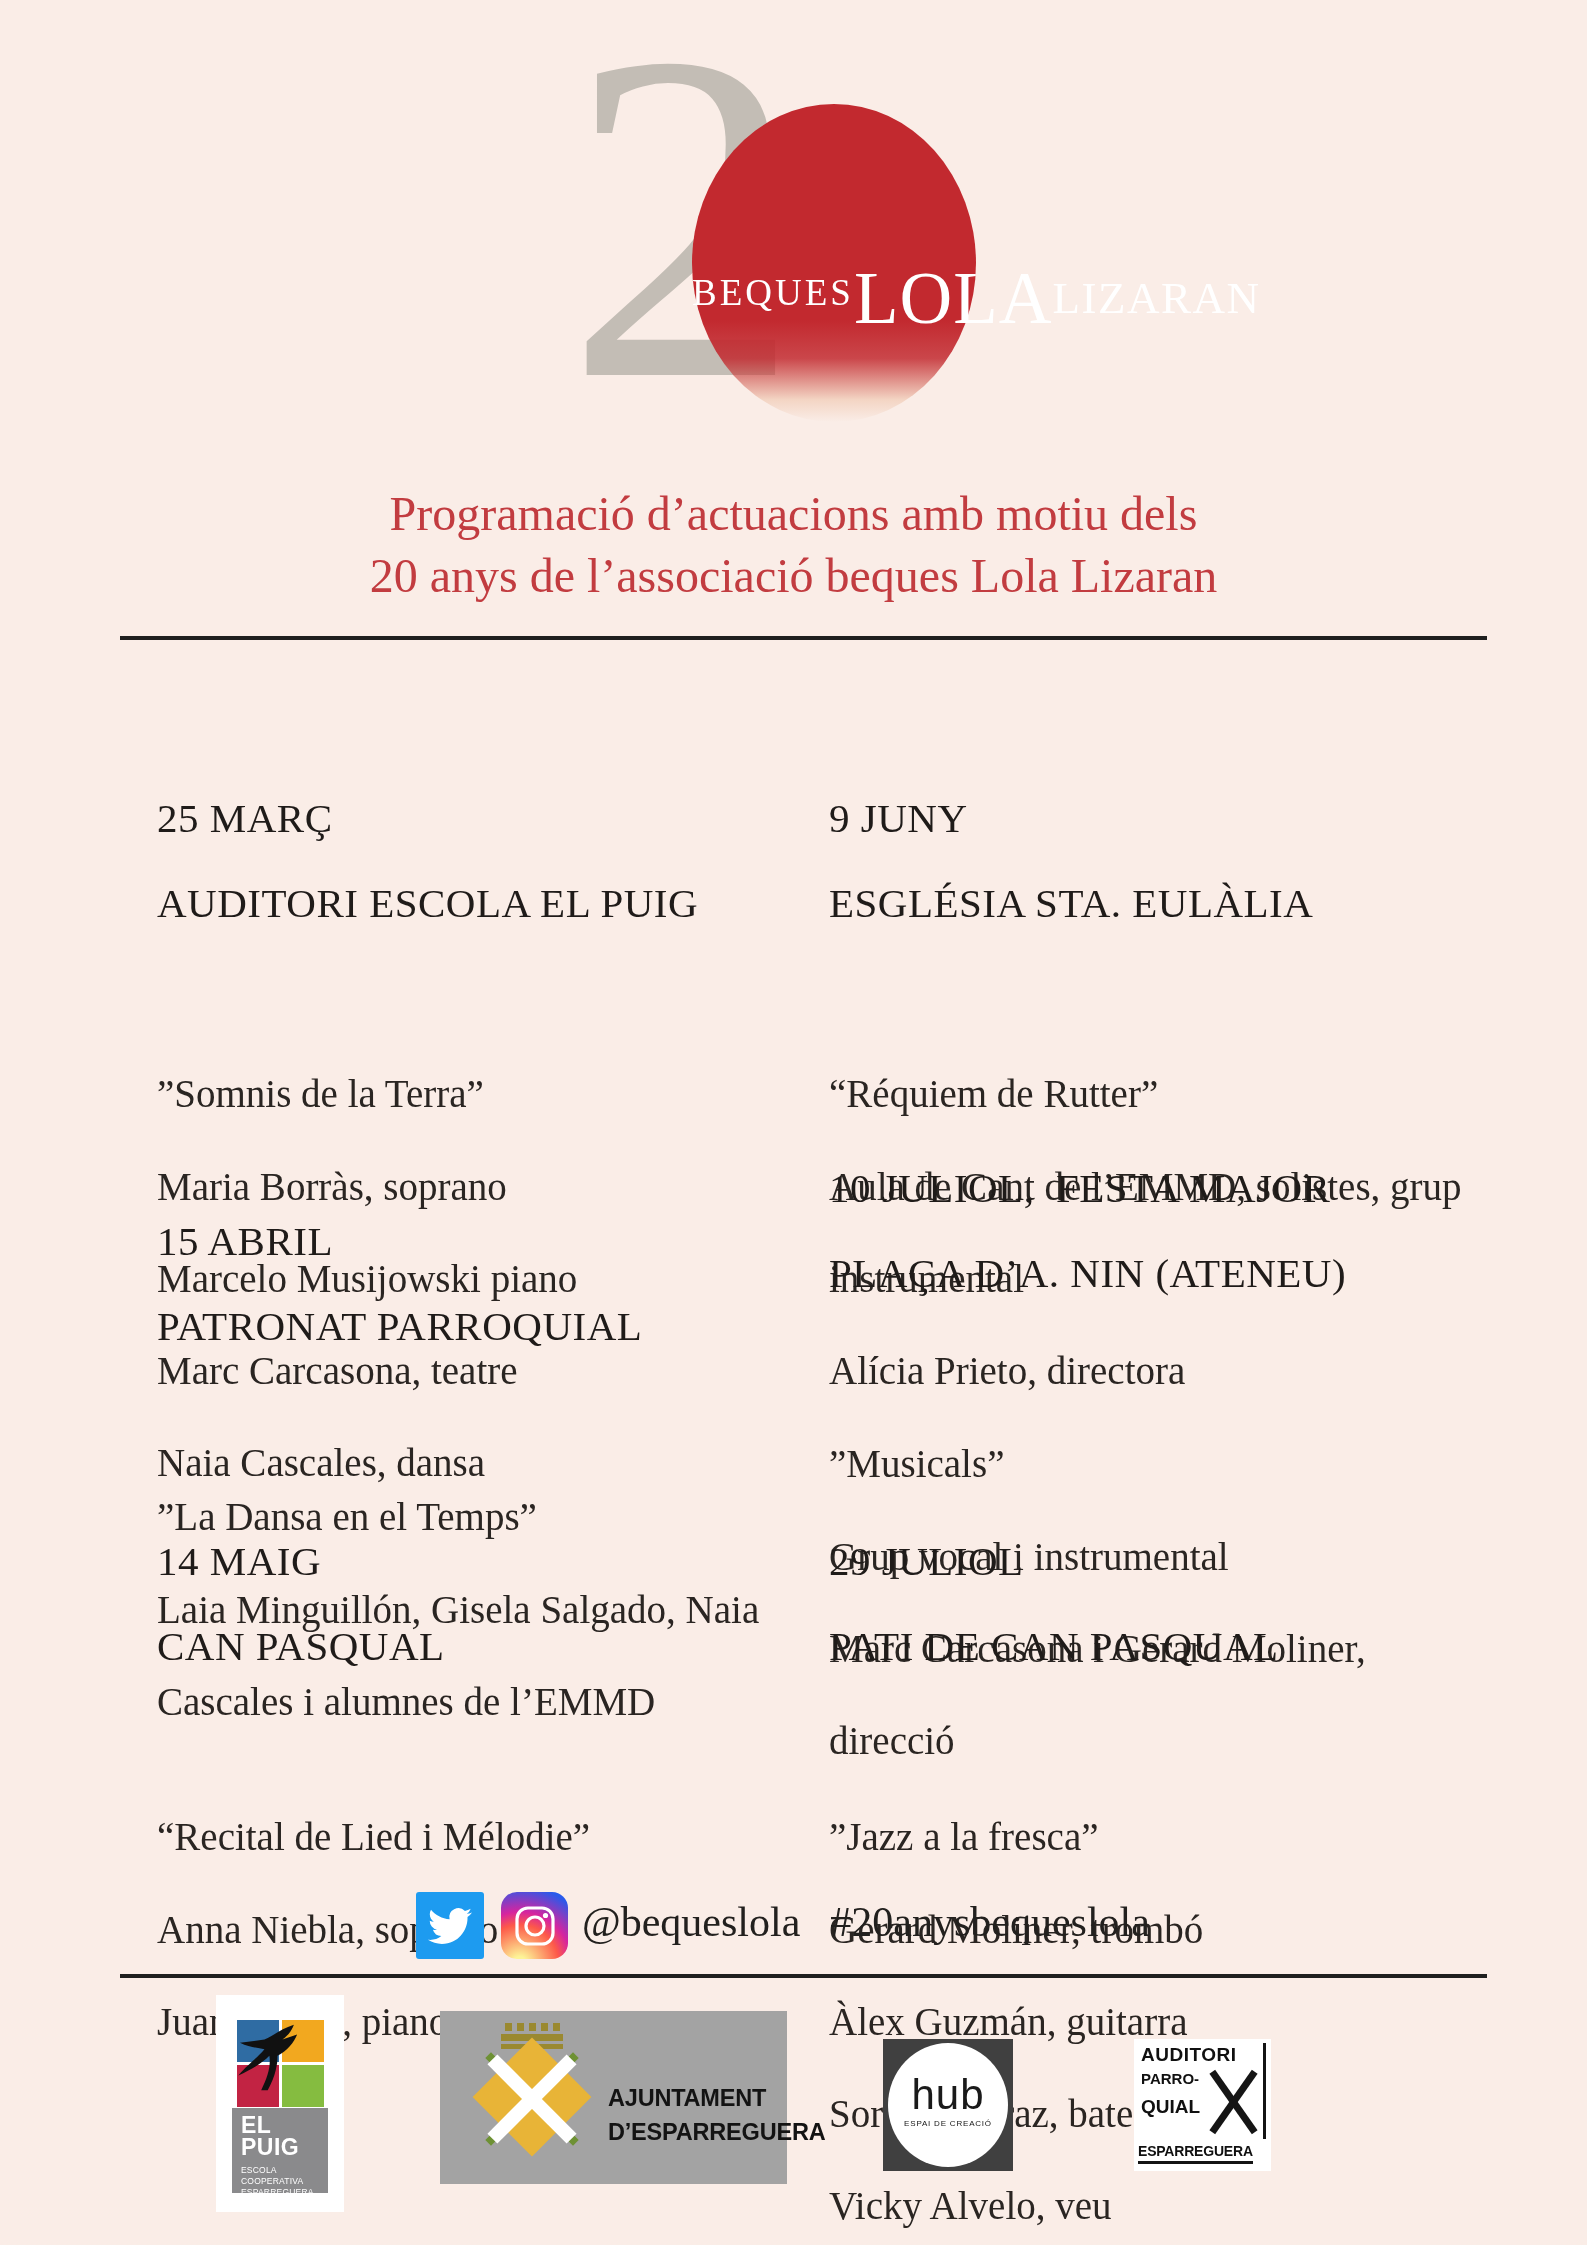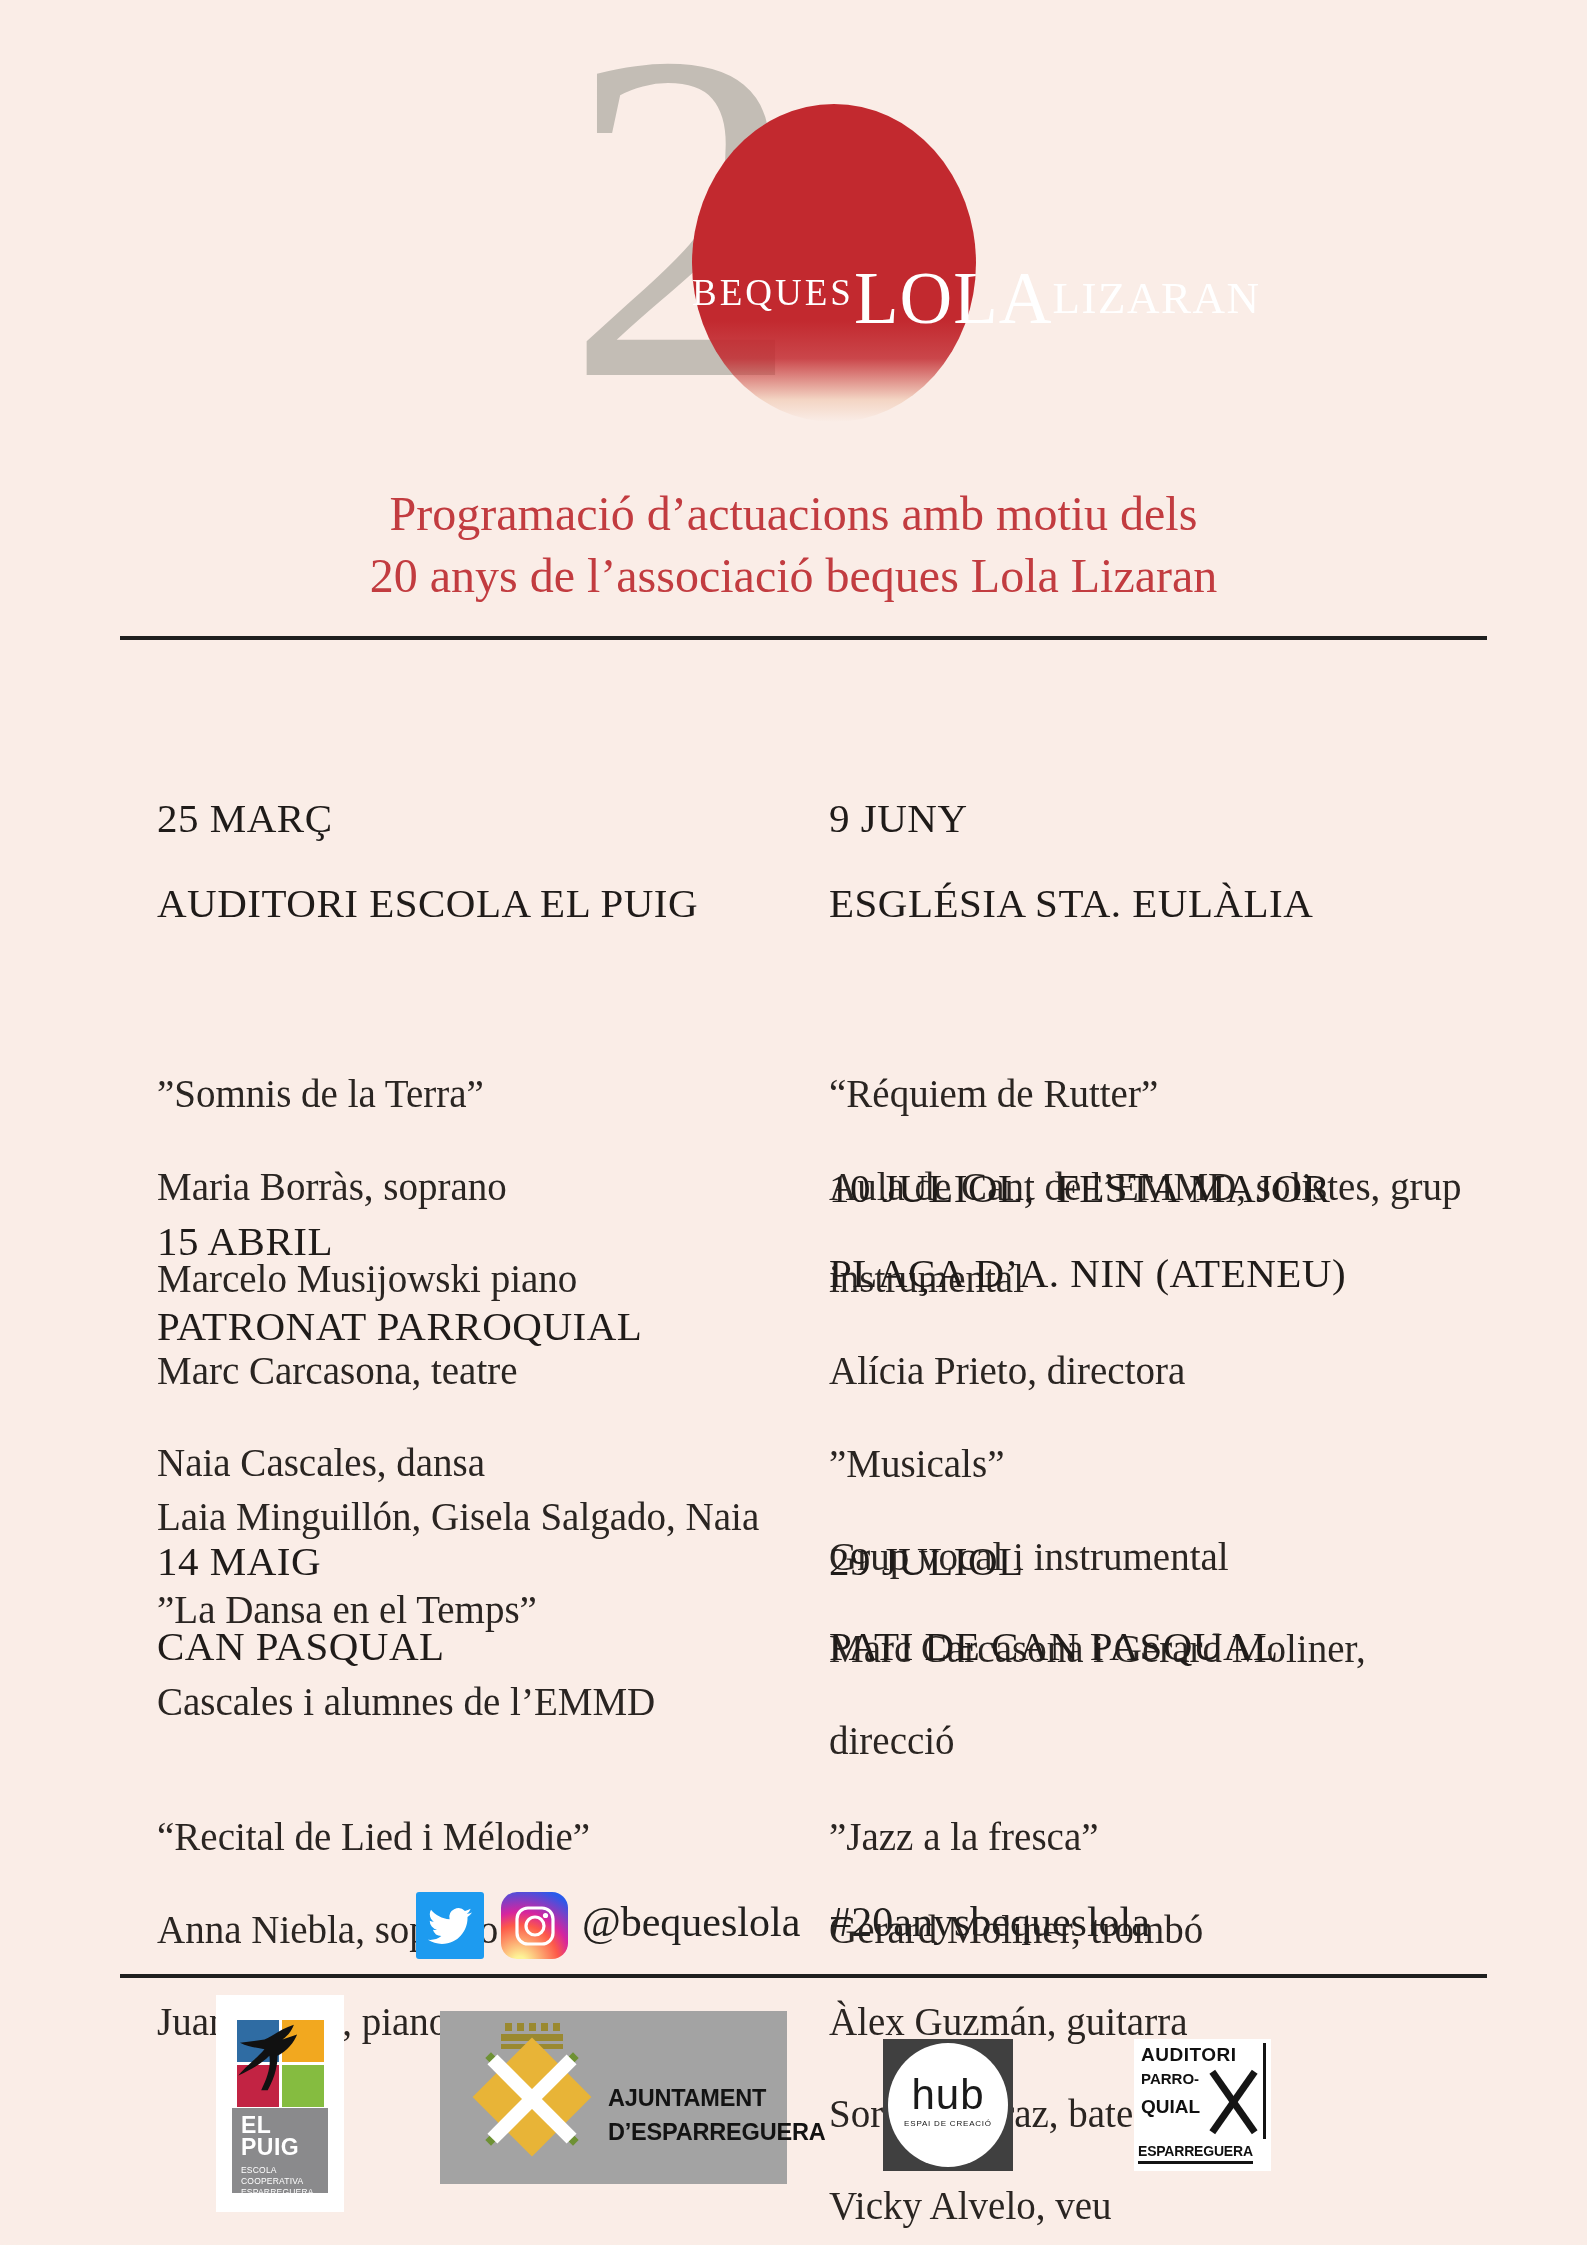--- a/index.html
+++ b/index.html
@@ -113,22 +113,22 @@
       <div class="ev-line">Naia Cascales, dansa</div>
     </div>
   </section>
 
   <section class="event" style="left:157px;top:1145px">
     <div class="ev-head">
       <div>15 ABRIL</div>
       <div>PATRONAT PARROQUIAL</div>
     </div>
     <div class="ev-body">
+      <div class="ev-line">”La Dansa en el Temps”</div>
       <div class="ev-line">Laia Minguillón, Gisela Salgado, Naia</div>
-      <div class="ev-line">”La Dansa en el Temps”</div>
       <div class="ev-line">Cascales i alumnes de l’EMMD</div>
     </div>
   </section>
 
   <section class="event" style="left:157px;top:1465px">
     <div class="ev-head">
       <div>14 MAIG</div>
       <div>CAN PASQUAL</div>
     </div>
     <div class="ev-body">

